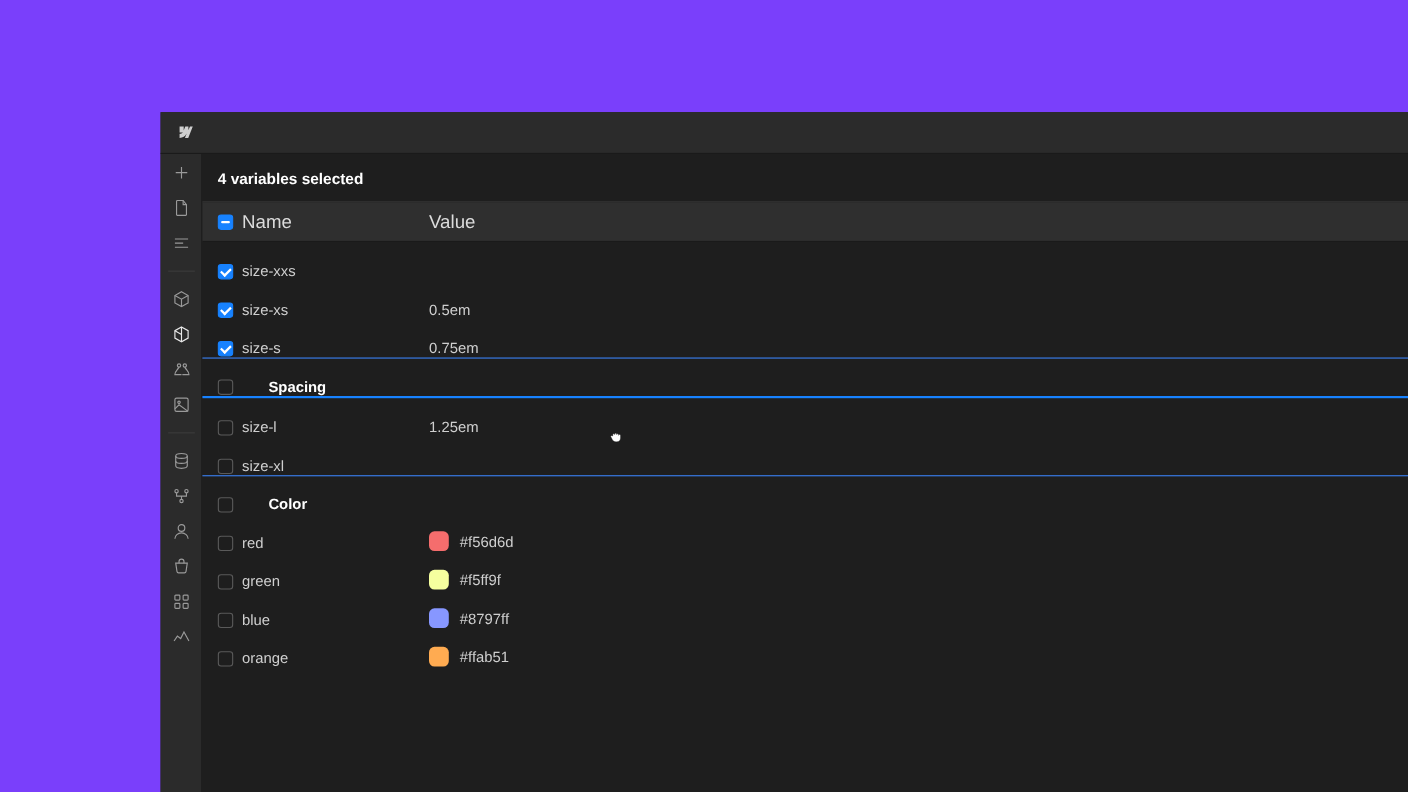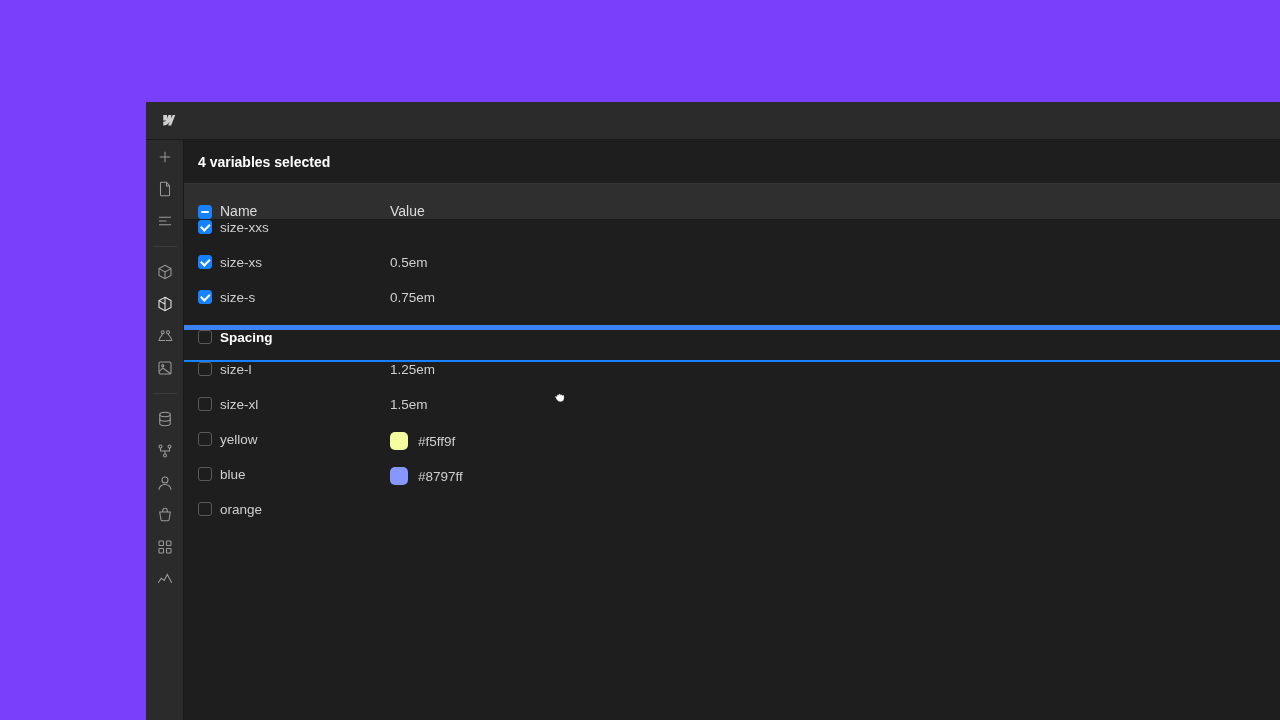--- a/index.html
+++ b/index.html
@@ -83,46 +83,46 @@
     align-items: center;
     padding: 0 14px;
     color: #fff;
     font-weight: 600;
     font-size: 14px;
     border-bottom: 1px solid #363636;
   }
   .table-header {
     height: 36px;
     display: flex;
-    align-items: flex-end;
+    align-items: center;
     background: #2f2f2f;
     border-bottom: 1px solid #1a1a1a;
     padding-left: 14px;
     color: #dcdcdc;
-    font-size: 14px;
+    font-size: 17px;
   }
   .col-check { width: 22px; display: flex; align-items: center; }
   .col-name { width: 170px; }
   .col-value { flex: 1; }
   .row {
     height: 35px;
     display: flex;
-    align-items: flex-start;
+    align-items: flex-end;
     padding-left: 14px;
     color: #cfcfcf;
     font-size: 13.5px;
     border-bottom: 1px solid transparent;
   }
   .row.section-header {
     font-weight: 600;
     color: #fff;
     border-top: 1px solid #363636;
   }
   .row.section-header:first-of-type { border-top: none; }
-  .row.section-divider-above { border-top: 5px solid #3b82f6; }
+  .row.section-divider-above { border-top: 1px solid #3b82f6; gap: 24px; }
   .checkbox {
     width: 14px;
     height: 14px;
     border: 1px solid #5a5a5a;
     border-radius: 3px;
     display: flex;
     align-items: center;
     justify-content: center;
     background: transparent;
   }
@@ -335,51 +335,71 @@
                 <div class="checkbox"></div>
               </div>
               <div class="col-name">size-l</div>
               <div class="col-value">1.25em</div>
             </div>
             <div class="row">
               <div class="col-check">
                 <div class="checkbox"></div>
               </div>
               <div class="col-name">size-xl</div>
-              <div class="col-value">1.5em</div>
             </div>
           </div>
 
+        <div class="row section-header section-divider-above">
+          <div class="col-check">
+              <div class="checkbox"></div>
+            </div>
+          <div class="col-name">Color</div>
+          <div class="col-value"></div>
+        </div>
 
         <div id="color-rows">
             <div class="row">
               <div class="col-check">
                 <div class="checkbox"></div>
               </div>
-              <div class="col-name">yellow</div>
+              <div class="col-name">red</div>
+              <div class="col-value color-value-cell">
+                <span class="swatch" style="background:#f56d6d"></span>
+                <span>#f56d6d</span>
+              </div>
+            </div>
+            <div class="row">
+              <div class="col-check">
+                <div class="checkbox"></div>
+              </div>
+              <div class="col-name">green</div>
               <div class="col-value color-value-cell">
                 <span class="swatch" style="background:#f5ff9f"></span>
                 <span>#f5ff9f</span>
               </div>
             </div>
             <div class="row">
               <div class="col-check">
                 <div class="checkbox"></div>
               </div>
               <div class="col-name">blue</div>
               <div class="col-value color-value-cell">
                 <span class="swatch" style="background:#8797ff"></span>
                 <span>#8797ff</span>
               </div>
             </div>
             <div class="row">
               <div class="col-check">
                 <div class="checkbox"></div>
               </div>
               <div class="col-name">orange</div>
+              <div class="col-value color-value-cell">
+                <span class="swatch" style="background:#ffab51"></span>
+                <span>#ffab51</span>
+              </div>
             </div>
           </div>
       </div>
 
     </div>
   </div>
 </div>
 
 <span class="drag-cursor">
   <svg viewBox="0 0 24 24">

